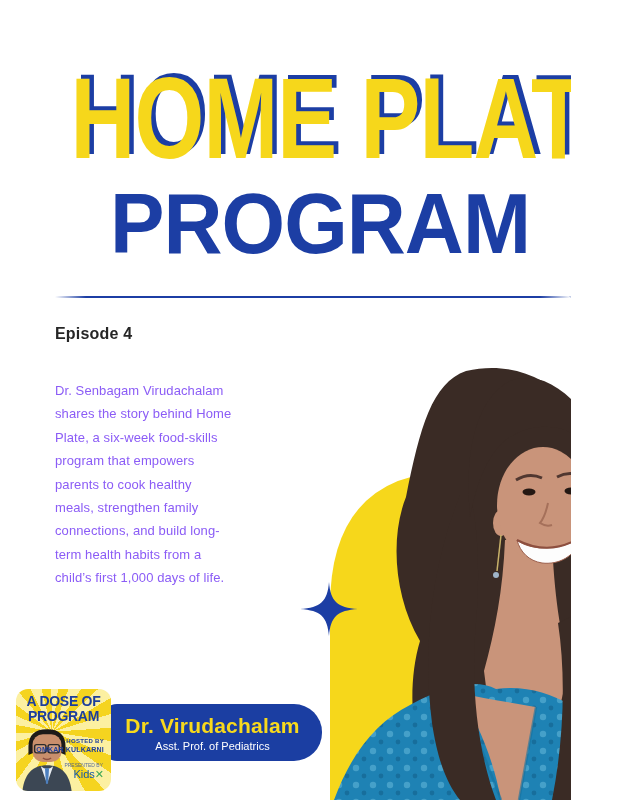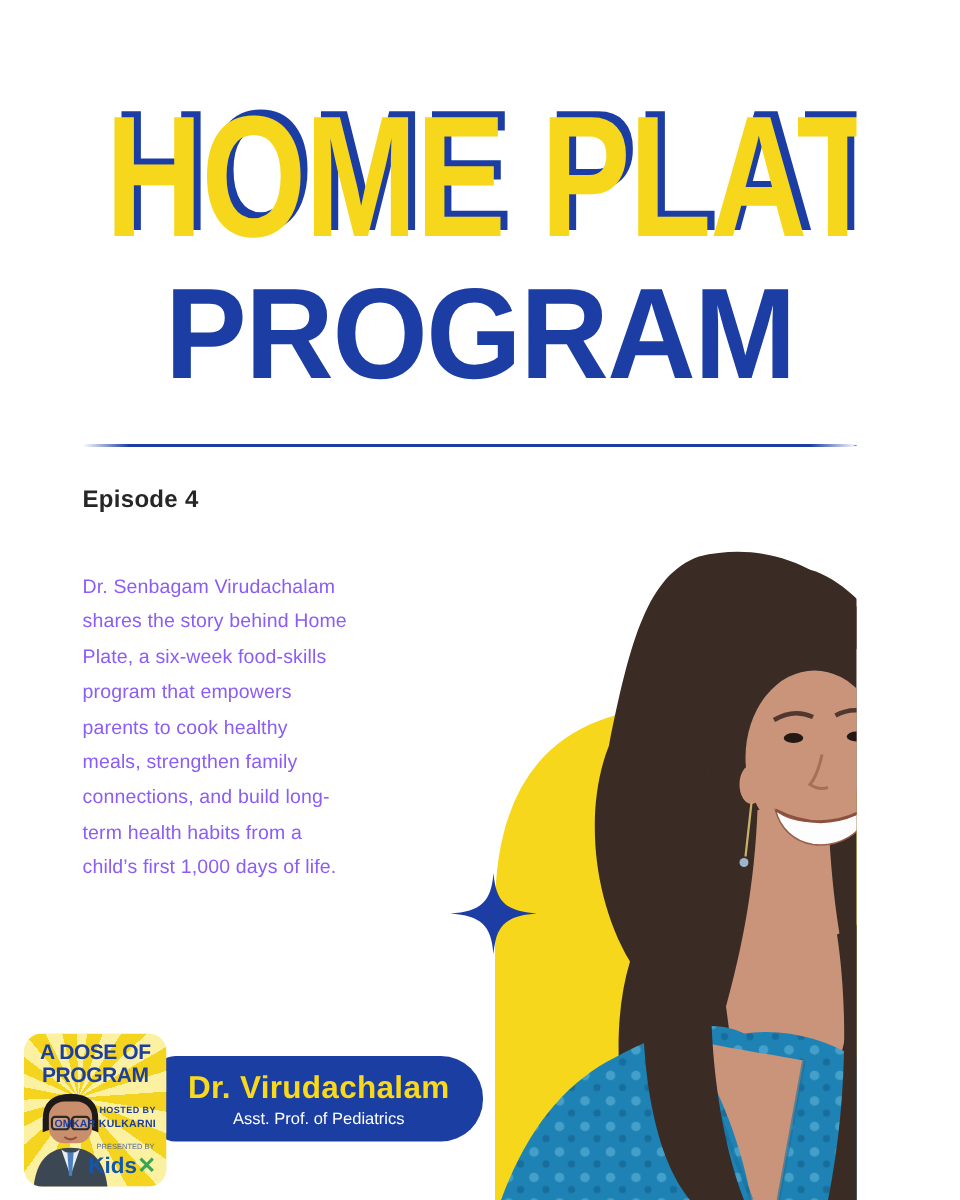--- a/index.html
+++ b/index.html
@@ -42,21 +42,21 @@
     background-color:#F5D41F;
     background-image:repeating-conic-gradient(from 8deg at 38% 42%,
       rgba(252,238,150,0) 0deg 13deg, rgba(253,243,175,.9) 13deg 26deg);
     overflow:hidden;}
   .badge-title{margin-top:5px;text-align:center;font-size:14px;line-height:15px;font-weight:900;
     color:#1D3E9B;letter-spacing:-.3px;}
   .host-photo{position:absolute;left:2px;bottom:-1px;width:58px;height:68px;}
   .hosted-by{position:absolute;right:7px;top:49px;font-size:6px;font-weight:bold;color:#1D3E9B;letter-spacing:.3px;}
   .host-name{position:absolute;right:7px;top:57px;font-size:7px;font-weight:900;color:#1D3E9B;letter-spacing:.2px;}
   .presented-by{position:absolute;right:8px;top:73px;font-size:5px;color:#1D3E9B;opacity:.75;}
-  .kids-logo{position:absolute;right:7px;top:79px;font-size:15px;font-weight:700;color:#1457A8;}
+  .kids-logo{position:absolute;right:7px;top:79px;font-size:11px;font-weight:400;color:#1457A8;}
   .logo-x{color:#3AA655;}
 </style>
 </head>
 <body>
 
 <div class="poster">
 
   <div class="title-line1">HOME PLATE</div>
   <div class="title-line2">PROGRAM</div>
 

